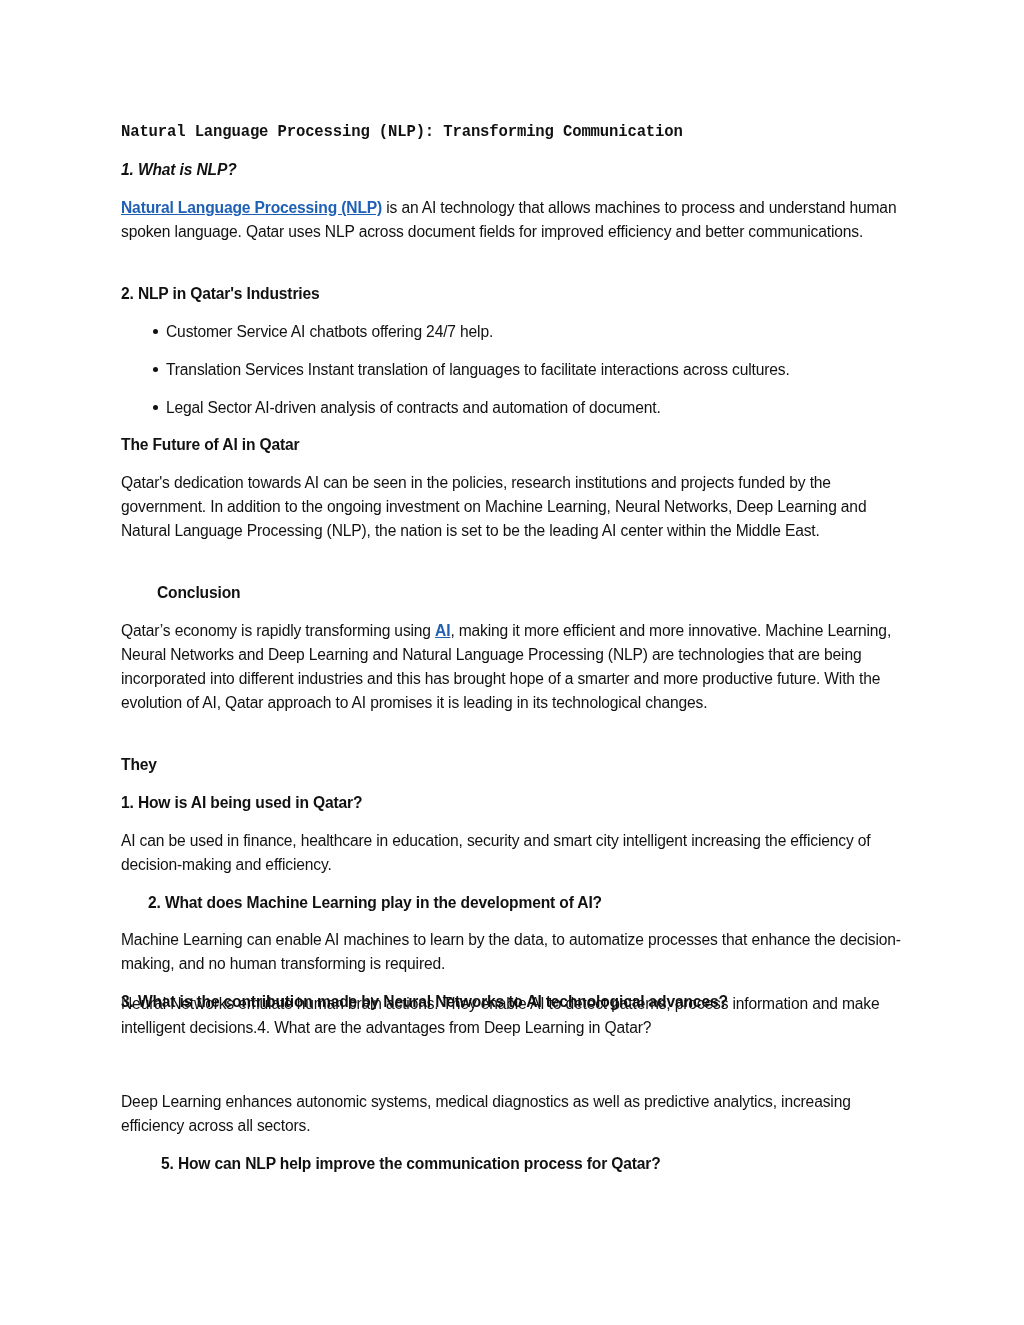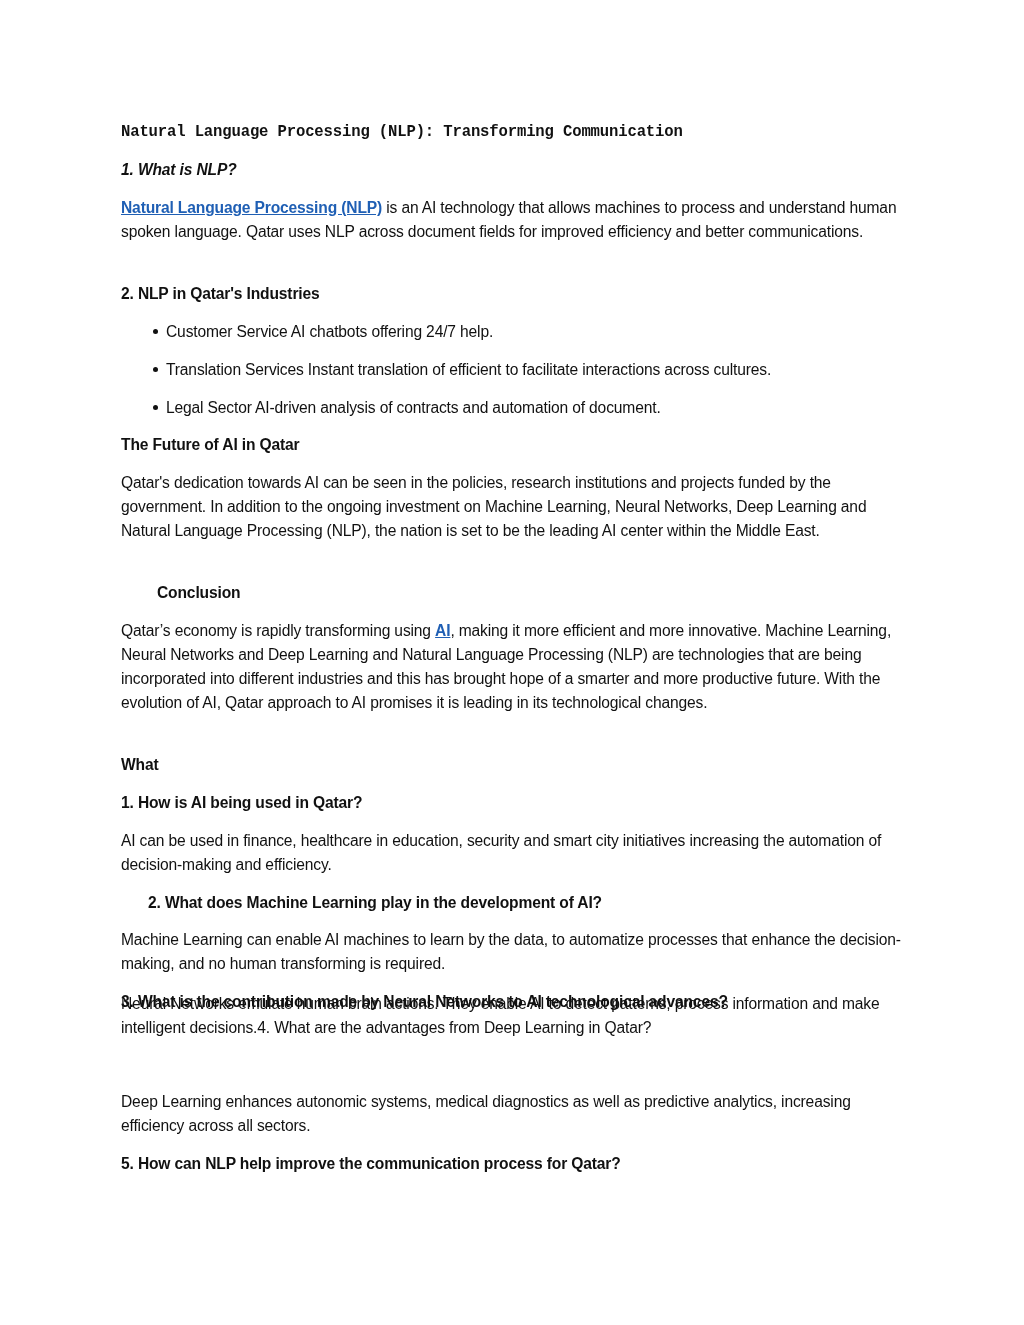--- a/index.html
+++ b/index.html
@@ -38,44 +38,44 @@
 
   <p class="block h" style="top:162px;">2. NLP in Qatar's Industries</p>
 
   <ul class="bullets">
     <li style="top:200px;">
       <span class="dot"></span>
       <span class="txt"><b>Customer Service</b><span> AI chatbots offering 24/7 help.</span></span>
     </li>
     <li style="top:238px;">
       <span class="dot"></span>
-      <span class="txt"><b>Translation Services</b><span> Instant translation of efficient to facilitate interactions across cultures.</span></span>
+      <span class="txt"><b>Translation Services</b><span> Instant translation of languages to facilitate interactions across cultures.</span></span>
     </li>
     <li style="top:276px;">
       <span class="dot"></span>
       <span class="txt"><b>Legal Sector</b><span> AI-driven analysis of contracts and automation of document.</span></span>
     </li>
   </ul>
 
   <p class="block h" style="top:313px;">The Future of AI in Qatar</p>
 
   <p class="block" style="top:351px;"><span>Qatar's dedication towards AI can be seen in the policies, research institutions and projects funded by the government. In addition to the ongoing investment on </span><b>Machine Learning</b><span>, </span><b>Neural Networks</b><span>, </span><b>Deep Learning</b><span> and </span><b>Natural Language Processing (NLP)</b><span>, the nation is set to be the leading AI center within the Middle East.</span></p>
 
   <p class="block h" style="top:461px;margin-left:36px;">Conclusion</p>
 
   <p class="block" style="top:499px;"><span>Qatar’s economy is rapidly transforming using </span><a class="link" href="#">AI</a><span>, making it more efficient and more innovative. </span><b>Machine Learning</b><span>, </span><b>Neural Networks</b><span> and </span><b>Deep Learning</b><span> and </span><b>Natural Language Processing (NLP)</b><span> are technologies that are being incorporated into different industries and this has brought hope of a smarter and more productive future. With the evolution of AI, Qatar approach to AI promises it is leading in its technological changes.</span></p>
 
-  <p class="block h" style="top:633px;">What</p>
+  <p class="block h" style="top:633px;">They</p>
 
   <p class="block h" style="top:671px;">1. How is AI being used in Qatar?</p>
-  <p class="block" style="top:709px;">AI can be used in finance, healthcare in education, security and smart city initiatives increasing the automation of decision-making and efficiency.</p>
+  <p class="block" style="top:709px;">AI can be used in finance, healthcare in education, security and smart city intelligent increasing the efficiency of decision-making and efficiency.</p>
 
   <p class="block h" style="top:771px;margin-left:27px;">2. What does Machine Learning play in the development of AI?</p>
   <p class="block" style="top:808px;">Machine Learning can enable AI machines to learn by the data, to automatize processes that enhance the decision-making, and no human transforming is required.</p>
 
   <p class="block h" style="top:870px;">3. What is the contribution made by Neural Networks to AI technological advances?</p>
   <p class="block" style="top:872px;">Neural Networks emulate human brain actions. They enable AI to detect patterns, process information and make intelligent decisions.4. What are the advantages from Deep Learning in Qatar?</p>
 
   <p class="block" style="top:970px;"><b>Deep Learning</b><span> enhances autonomic systems, medical diagnostics as well as predictive analytics, increasing efficiency across all sectors.</span></p>
 
-  <p class="block h" style="top:1032px;">5. How can NLP help improve the communication process for Qatar?</p>
+  <p class="block h" style="top:1032px;margin-left:40px;">5. How can NLP help improve the communication process for Qatar?</p>
 
 </div>
 
 </body></html>

